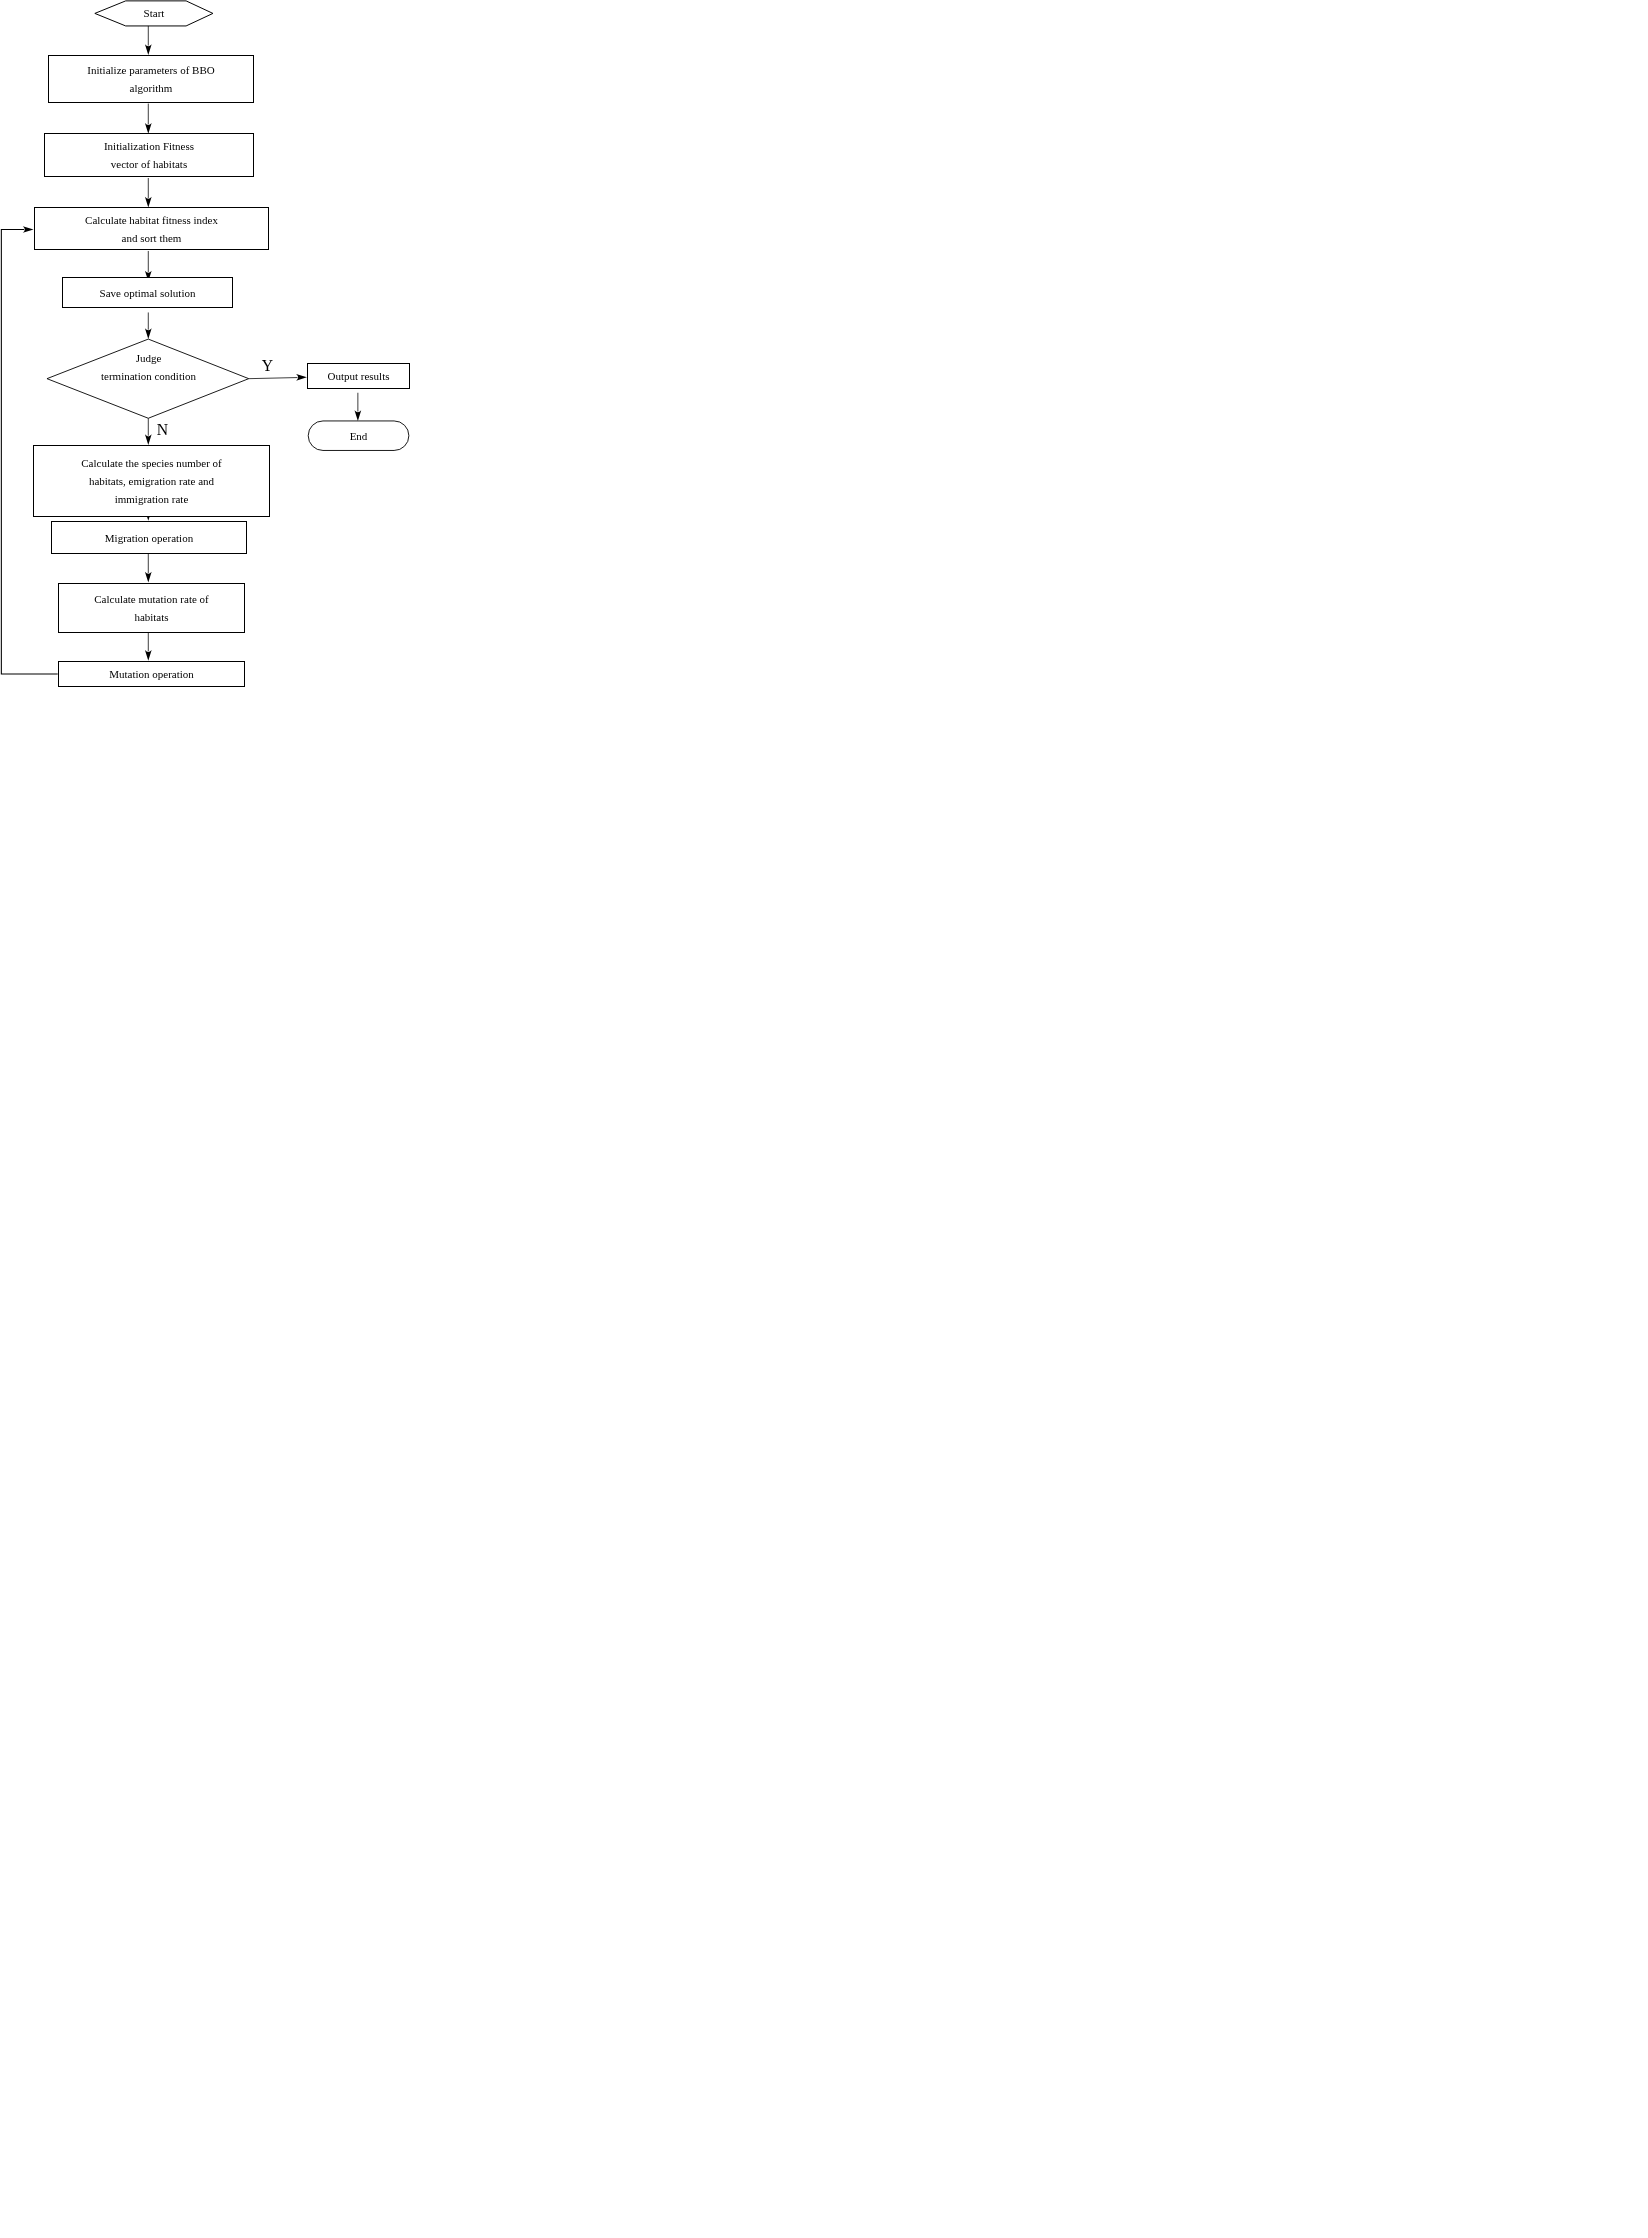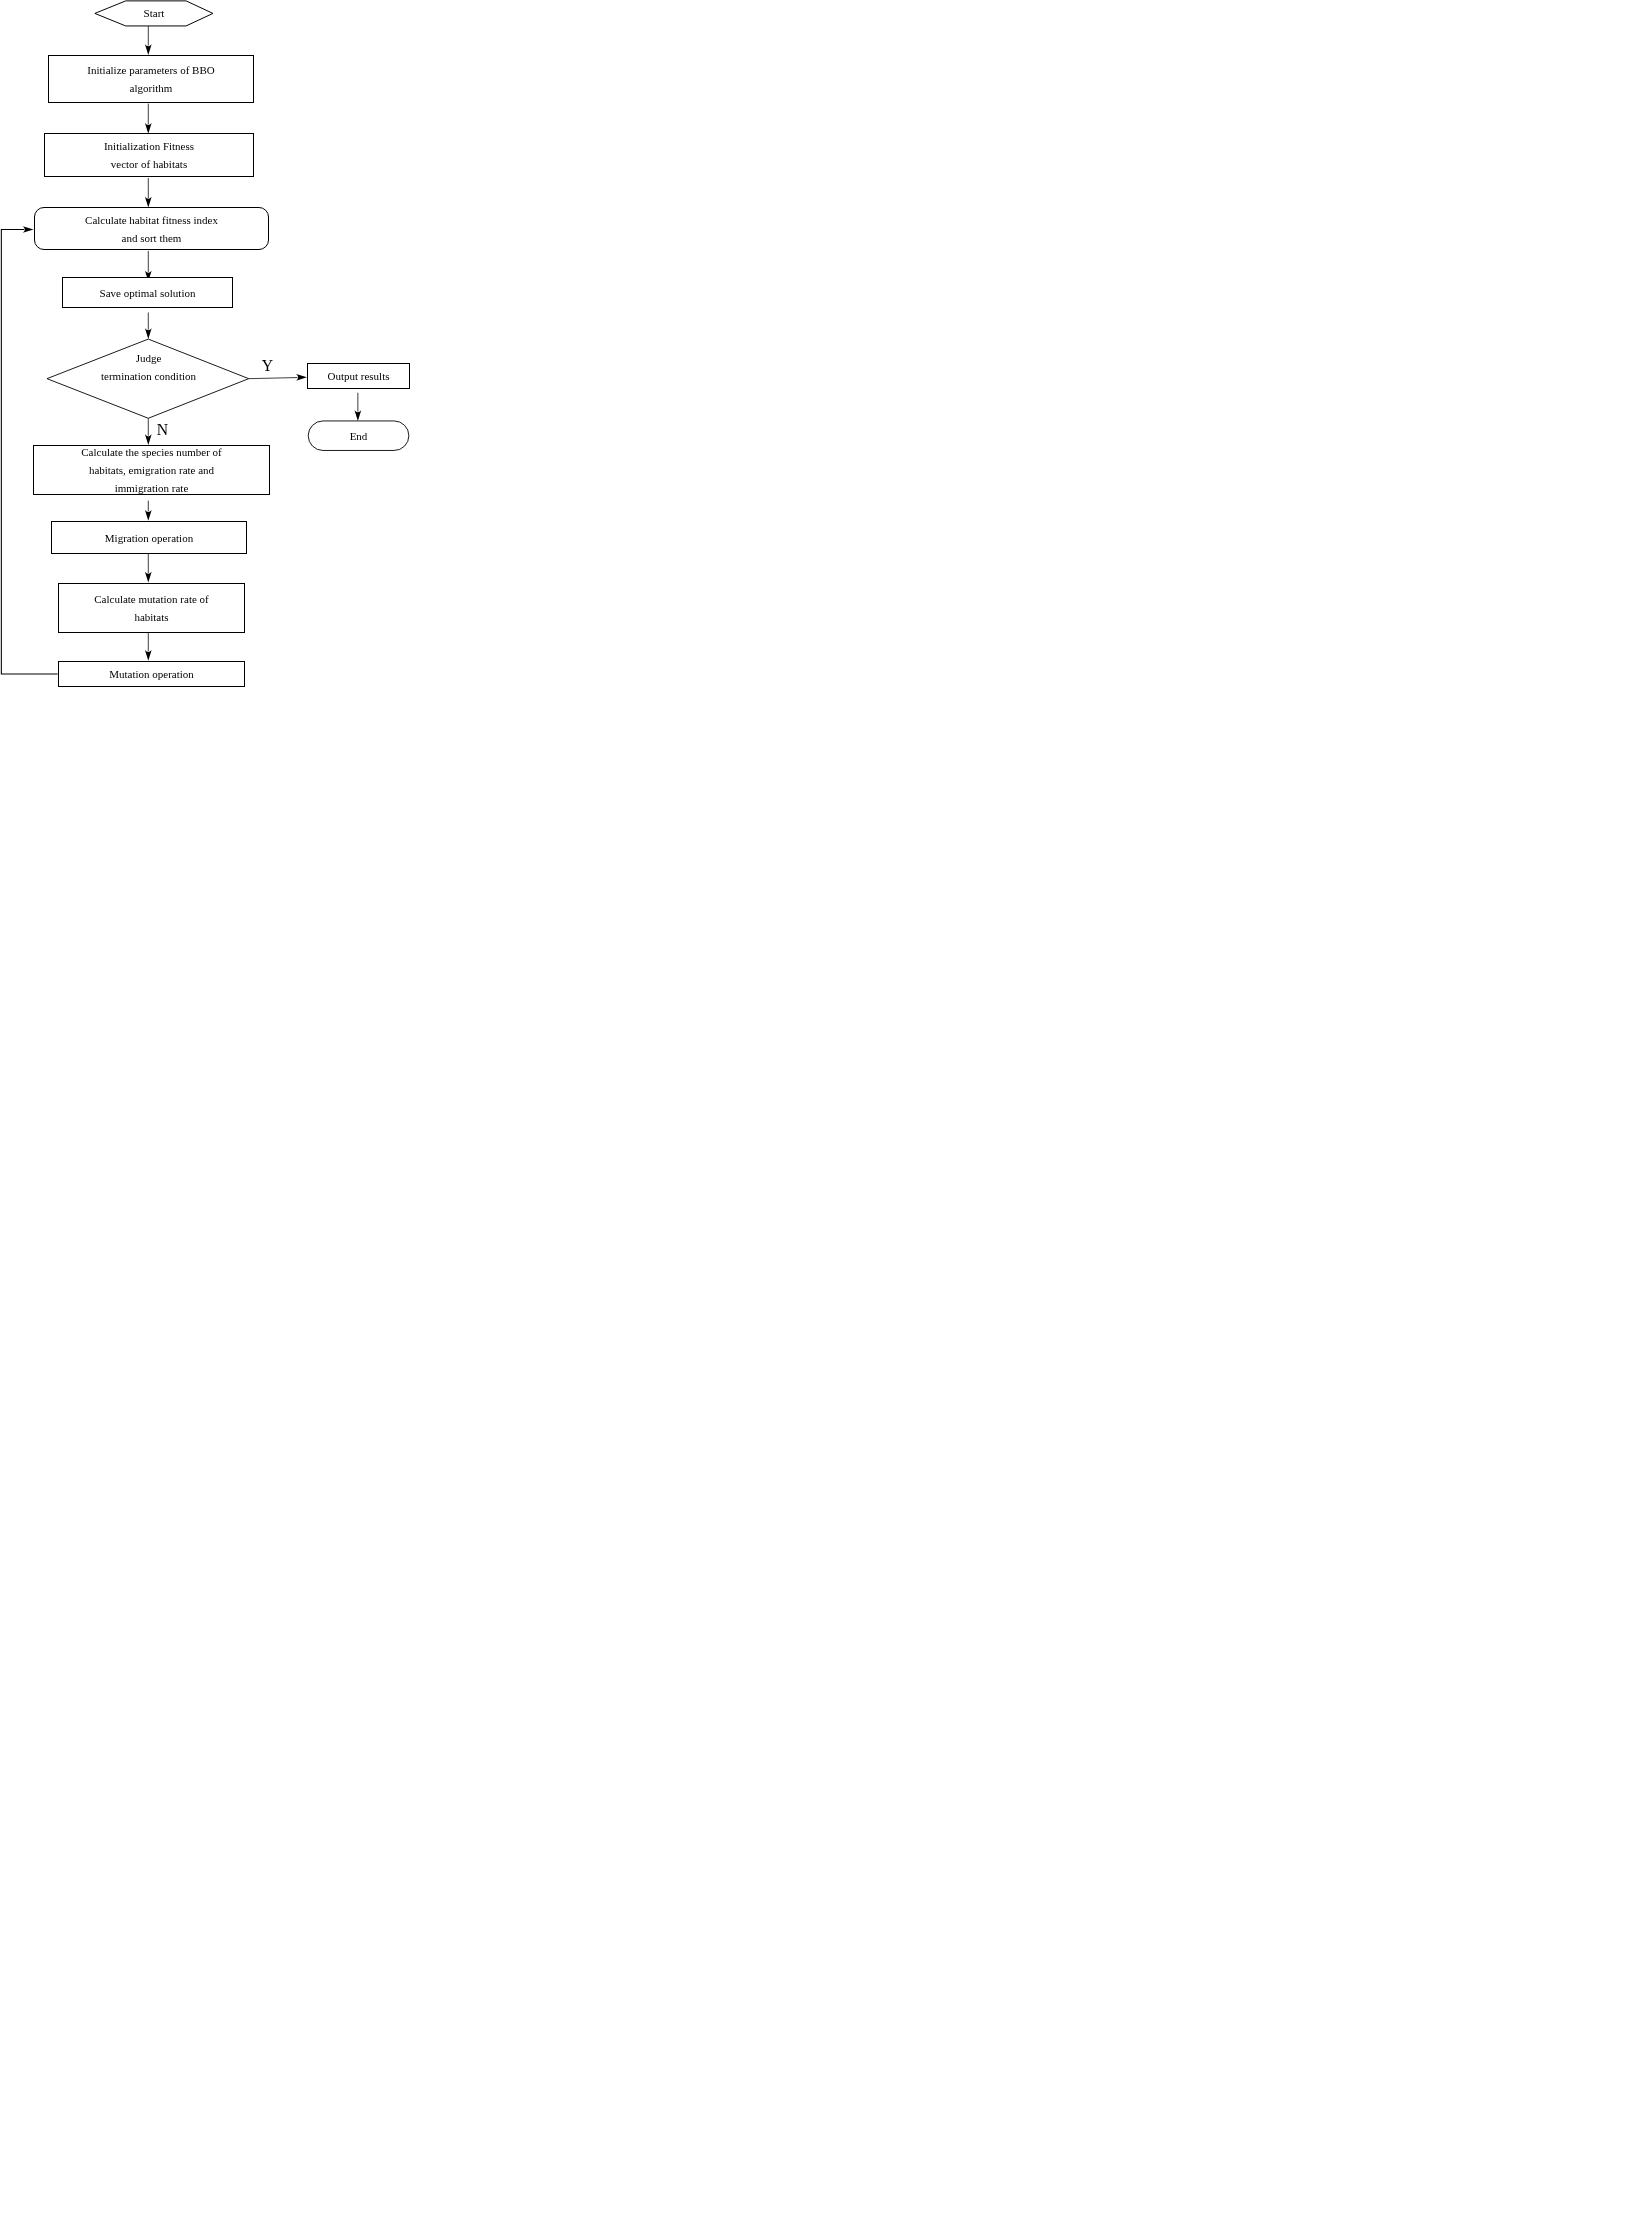--- a/index.html
+++ b/index.html
@@ -121,21 +121,21 @@
   <div class="node proc" style="left:48px;top:55px;width:206px;height:48px;">
     <span>Initialize parameters of BBO
 algorithm</span>
   </div>
 
   <div class="node proc" style="left:44px;top:133px;width:210px;height:44px;">
     <span>Initialization Fitness
 vector of habitats</span>
   </div>
 
-  <div class="node proc" style="left:34px;top:207px;width:235px;height:43px;border-radius:10px;">
+  <div class="node proc" style="left:34px;top:207px;width:235px;height:43px;">
     <span>Calculate habitat fitness index
 and sort them</span>
   </div>
 
   <div class="node proc" style="left:62px;top:277px;width:171px;height:31px;">
     <span>Save optimal solution</span>
   </div>
 
   <div class="node shape-label" style="left:63px;top:341px;width:171px;height:51px;">
     <span>Judge
@@ -143,21 +143,21 @@
   </div>
 
   <div class="node proc" style="left:307px;top:363px;width:103px;height:26px;">
     <span>Output results</span>
   </div>
 
   <div class="node shape-label" style="left:308px;top:421px;width:101px;height:29.6px;">
     <span>End</span>
   </div>
 
-  <div class="node proc" style="left:33px;top:445px;width:237px;height:50px;line-height:18px;">
+  <div class="node proc" style="left:33px;top:445px;width:237px;height:72px;line-height:18px;">
     <span>Calculate the species number of
 habitats, emigration rate and
 immigration rate</span>
   </div>
 
   <div class="node proc" style="left:51px;top:521px;width:196px;height:33px;">
     <span>Migration operation</span>
   </div>
 
   <div class="node proc" style="left:58px;top:583px;width:187px;height:50px;">

